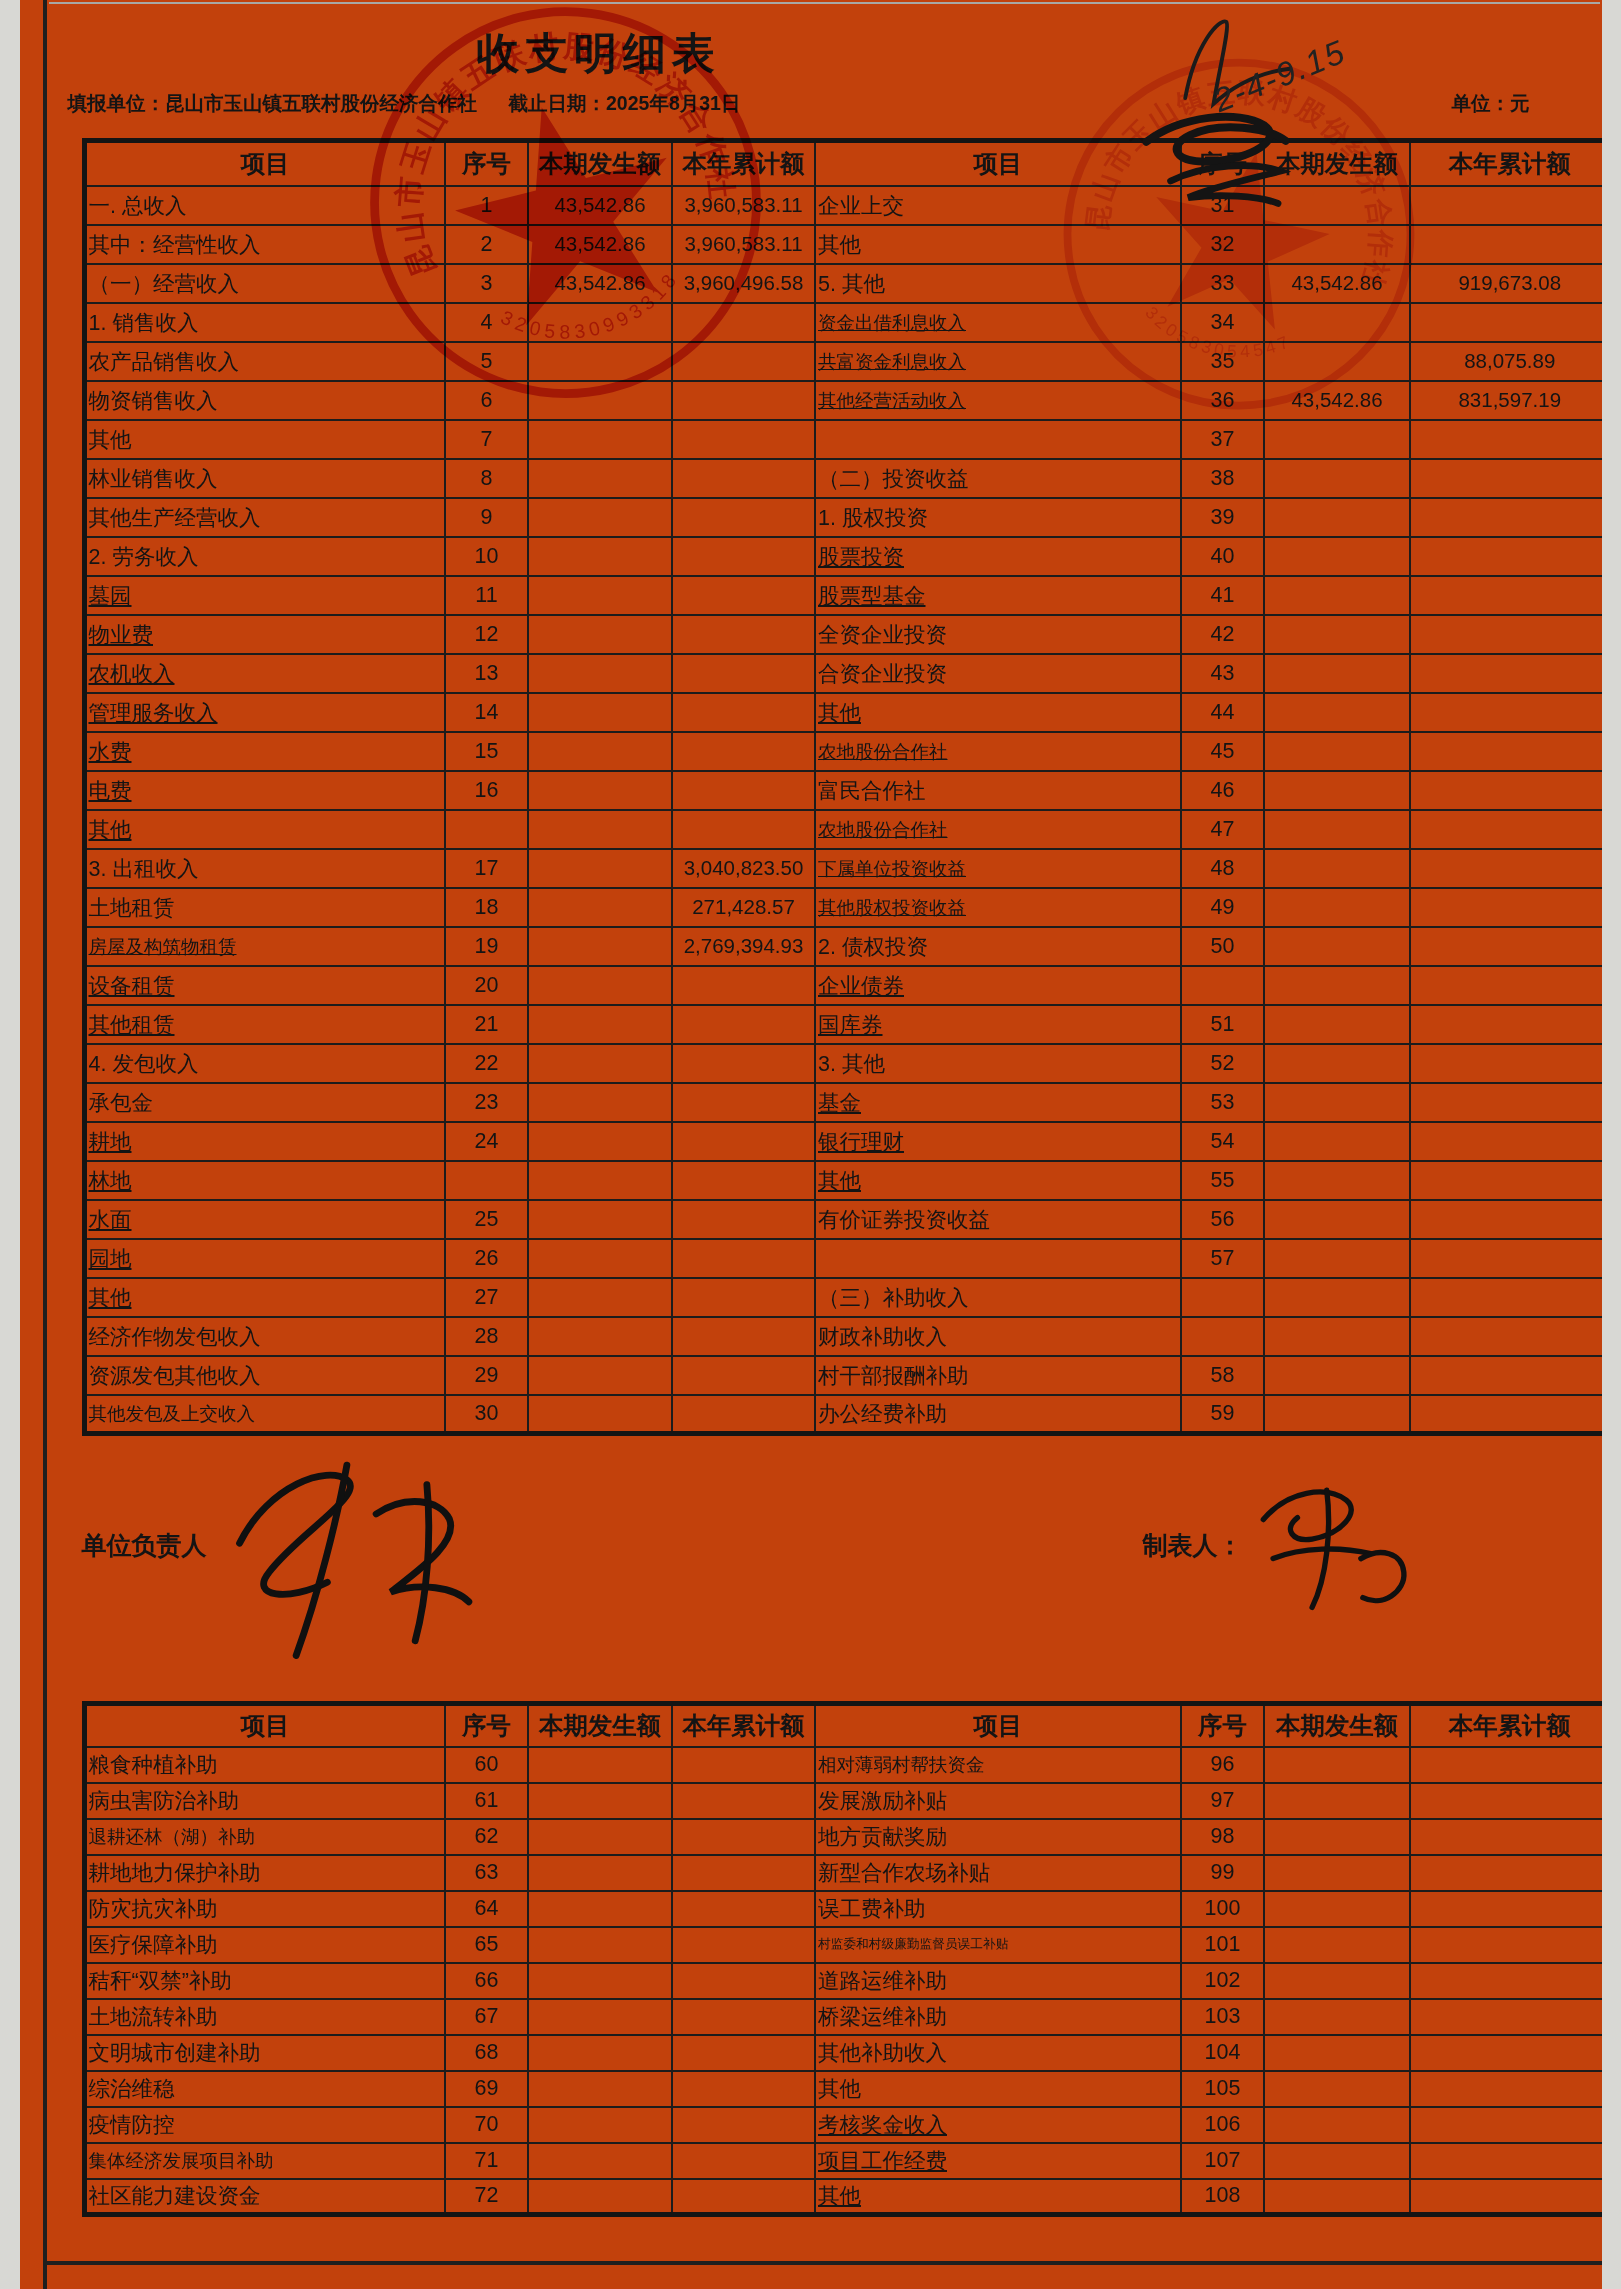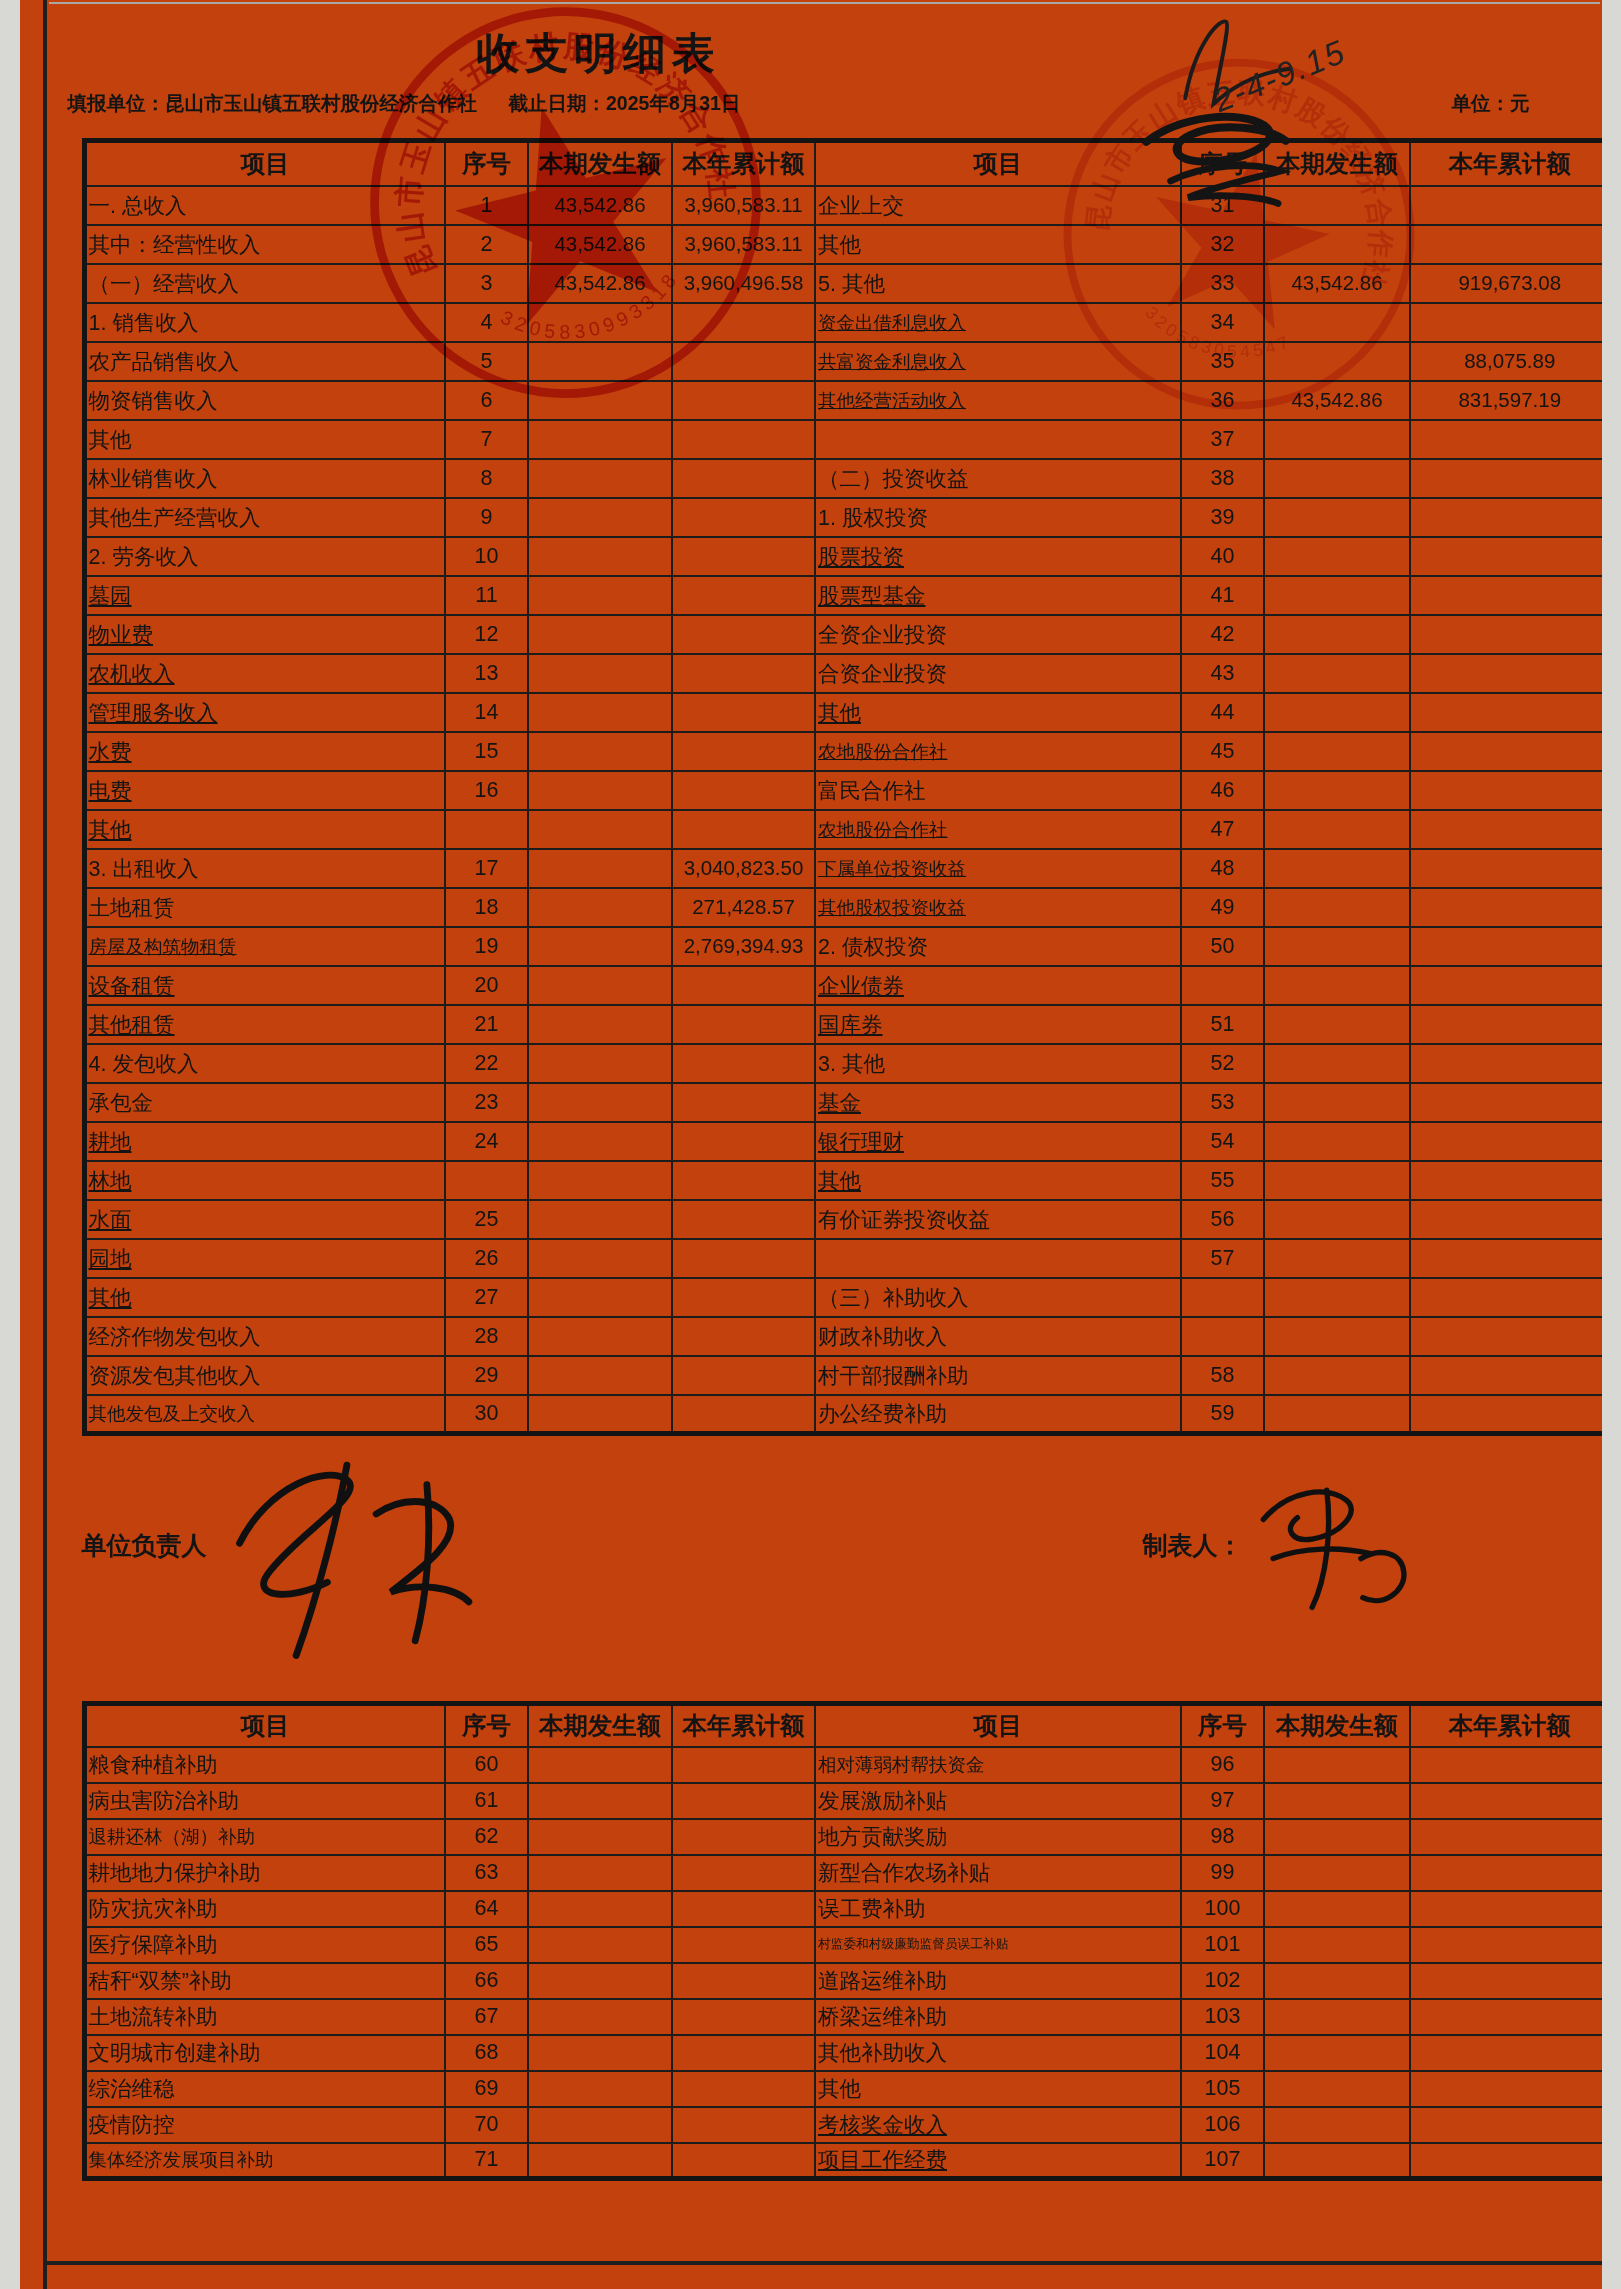--- a/index.html
+++ b/index.html
@@ -560,20 +560,30 @@
         <tr>
           <td class="item ind0 fs19">集体经济发展项目补助</td>
           <td class="num">71</td>
           <td class="amt"></td>
           <td class="amt"></td>
           <td class="item ind4">项目工作经费</td>
           <td class="num">107</td>
           <td class="amt"></td>
           <td class="amt"></td>
         </tr>
+        <tr>
+          <td class="item ind1">社区能力建设资金</td>
+          <td class="num">72</td>
+          <td class="amt"></td>
+          <td class="amt"></td>
+          <td class="item ind4">其他</td>
+          <td class="num">108</td>
+          <td class="amt"></td>
+          <td class="amt"></td>
+        </tr>
       </tbody>
   </table>
 
   <div class="footer-label fl-left">单位负责人</div>
   <div class="footer-label fl-right">制表人：</div>
 
   <svg class="stamp" style="left:336px;top:0;opacity:.78;" width="419" height="414" viewBox="0 0 430 425">
     <g transform="rotate(-14 215 208)" fill="none" stroke="#cc3128">
       <circle cx="215" cy="208" r="196" stroke-width="9"></circle>
       <path id="arc1" d="M 74,259 A 150,150 0 1 1 356,259" stroke="none"></path>

